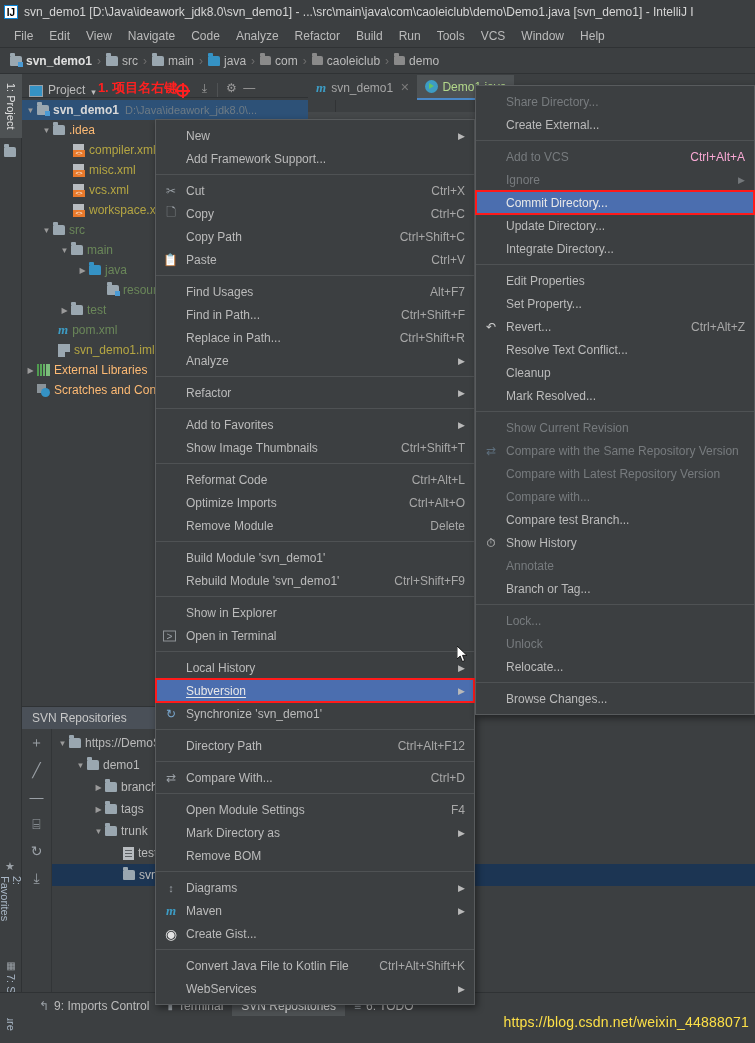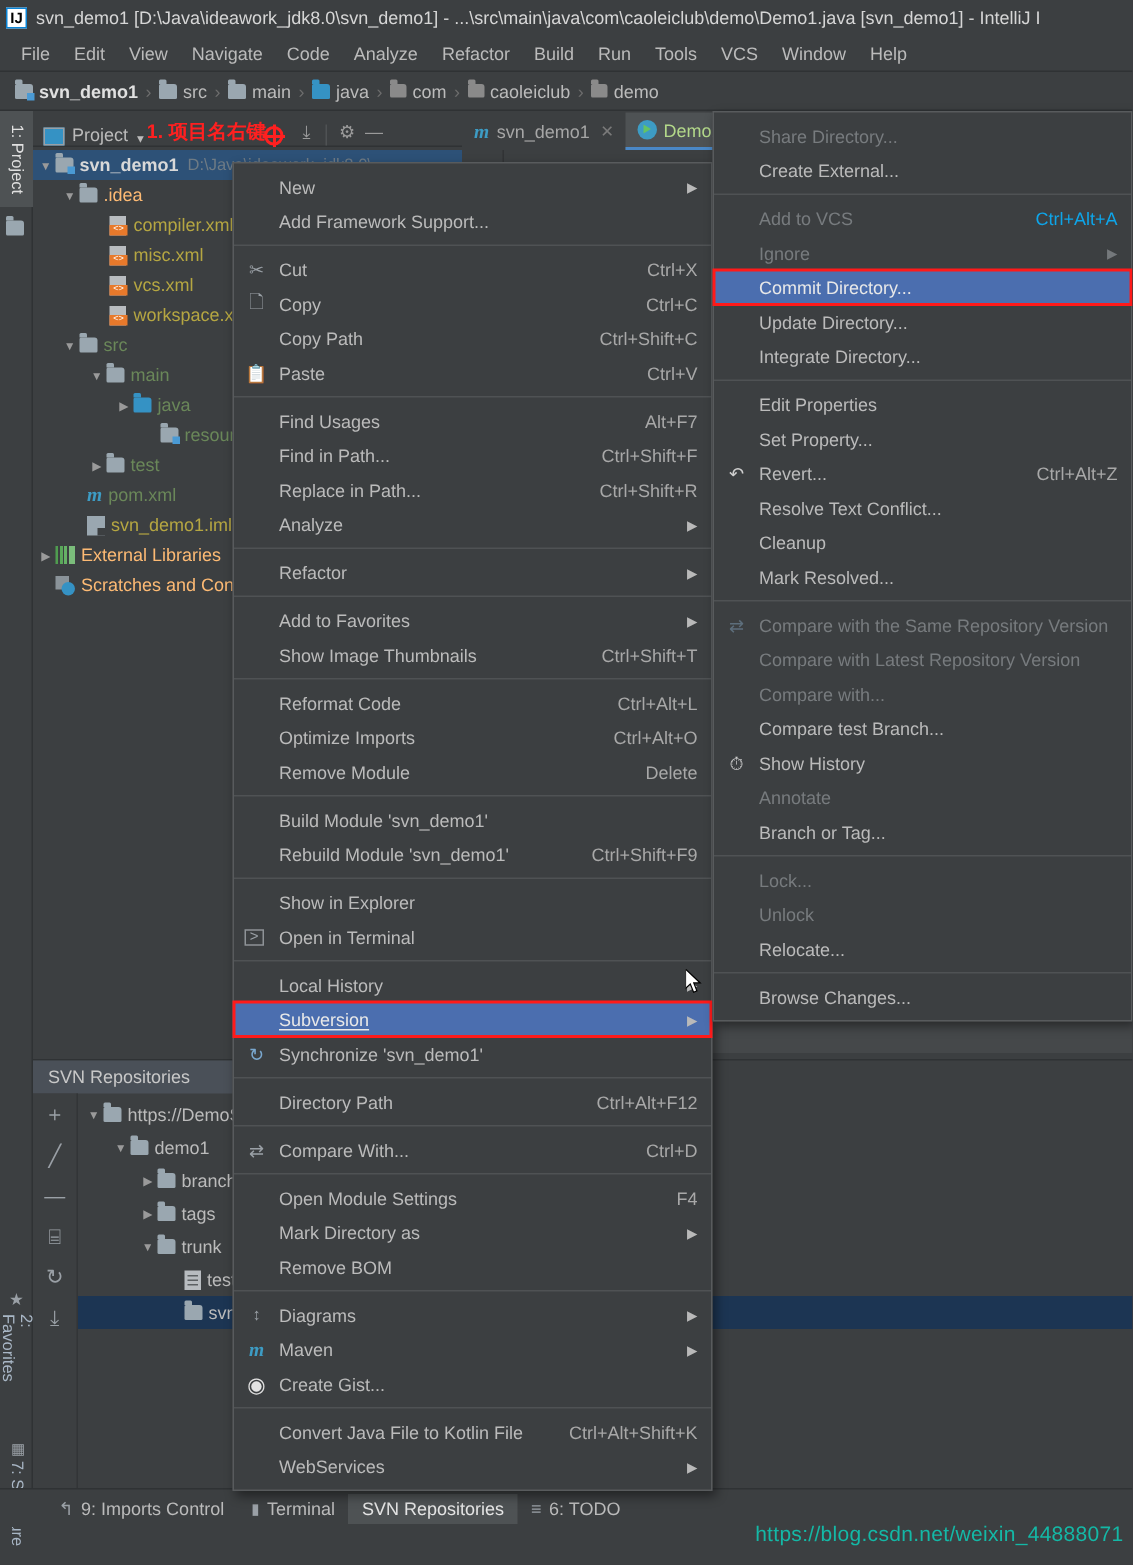--- a/index.html
+++ b/index.html
@@ -102,29 +102,29 @@
   .srow.sel{background:#1c3553;}
   .fileicon{width:11px;height:13px;background:#b8bcc0;position:relative;display:inline-block;}
   .fileicon::after{content:"";position:absolute;left:2px;top:3px;width:7px;height:1px;background:#5c6063;box-shadow:0 3px 0 #5c6063,0 6px 0 #5c6063;}
 
   
   .bottombar{position:absolute;left:0;top:992px;width:755px;height:26px;background:#3c3f41;display:flex;align-items:center;padding-left:30px;border-top:1px solid #2f3234;}
   .btab{height:20px;display:flex;align-items:center;padding:0 9px;font-size:12px;color:#bbbbbb;gap:5px;}
   .btab.active{background:#4e5254;color:#e4e4e4;}
   .statusbar{position:absolute;left:0;top:1018px;width:755px;height:25px;background:#3c3f41;display:flex;align-items:center;padding-left:30px;gap:7px;margin-top:48px;}
   .statusbar .txt{font-size:12px;color:#c0c0c0;}
-  .watermark{position:absolute;right:6px;top:1014px;font-size:14px;color:#14b8a6;letter-spacing:.2px;}
-
-  
-  .menu{position:absolute;background:#3c3f41;border:1px solid #585b5d;box-shadow:2px 3px 7px rgba(0,0,0,.45);padding:4px 0;z-index:50;}
+  .watermark{position:absolute;right:6px;top:1014px;font-size:14px;color:#fde047;letter-spacing:.2px;}
+
+  
+  .menu{position:absolute;background:#3c3f41;border:1px solid #585b5d;box-shadow:2px 3px 7px rgba(0,0,0,.45);padding:4px 0;z-index:50;margin-top:11px;}
   .menu .row{height:23px;display:flex;align-items:center;padding:0 9px 0 30px;font-size:12px;color:#bbbbbb;position:relative;white-space:nowrap;}
   .menu .row.disabled{color:#777b7e;}
   .menu .row .lbl{flex:0 0 auto;}
   .menu .row .accel{margin-left:auto;padding-left:26px;font-size:12px;color:#a8a8a8;}
-  .menu .row.disabled .accel{color:#0ea5e9;}
+  .menu .row.disabled .accel{color:#f9a8d4;}
   .menu .row .arrow{margin-left:auto;padding-left:20px;font-size:9px;color:#b9b9b9;}
   .menu .row.disabled .arrow{color:#74787b;}
   .menu .row .ico{position:absolute;left:7px;top:50%;transform:translateY(-50%);width:16px;height:16px;
      display:flex;align-items:center;justify-content:center;font-size:12px;color:#9aa0a6;}
   .menu .sep{height:1px;background:#4f5254;margin:4px 0;}
   .menu .row.hi{background:#4b6eaf;color:#e8e8e8;}
   .menu .row.redbox{outline:2px solid #ff1a1a;outline-offset:-1px;}
   .blueico{color:#3592c4;}
 
   #menu-main{left:155px;top:108px;width:320px;}
@@ -600,20 +600,23 @@
       <span class="lbl">Resolve Text Conflict...</span>
     </div>
     <div class="row">
       <span class="lbl">Cleanup</span>
     </div>
     <div class="row">
       <span class="lbl">Mark Resolved...</span>
     </div>
     <div class="sep"></div>
     <div class="row disabled">
+      <span class="lbl">Show Current Revision</span>
+    </div>
+    <div class="row disabled">
       <span class="ico" style="color:#5d6e7c;">⇄</span>
       <span class="lbl">Compare with the Same Repository Version</span>
     </div>
     <div class="row disabled">
       <span class="lbl">Compare with Latest Repository Version</span>
     </div>
     <div class="row disabled">
       <span class="lbl">Compare with...</span>
     </div>
     <div class="row">

